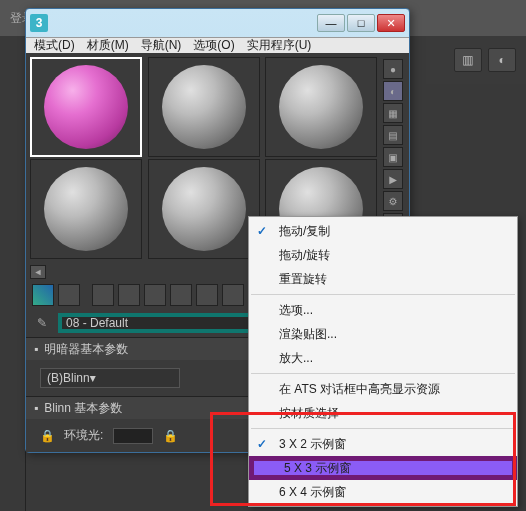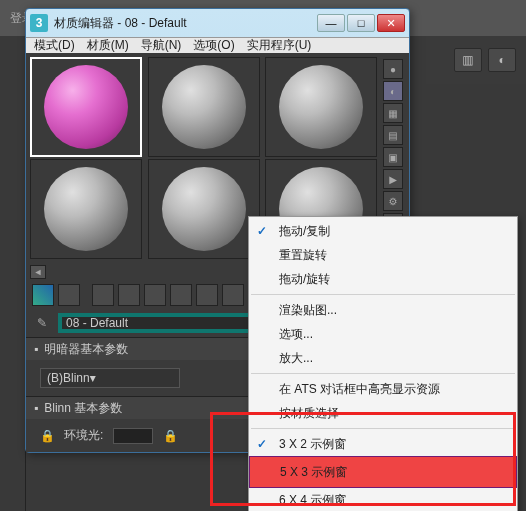--- a/index.html
+++ b/index.html
@@ -38,42 +38,41 @@
 .namefield{flex:1;height:20px;background:#2a2a2a;border:4px solid #0f766e;color:#ccc;padding:0 4px}
 .rollup{background:#3a3a3a;border-top:1px solid #222}
 .roll-hdr{height:22px;background:#424242;color:#ccc;display:flex;align-items:center;padding:0 8px;gap:6px}
 .roll-body{padding:8px 14px;display:flex;flex-direction:column;gap:8px}
 .dropdown{width:140px;height:20px;background:#333;border:1px solid #555;color:#ccc;padding:0 6px;display:flex;align-items:center;}
 .param-row{display:flex;align-items:center;gap:10px;color:#ccc}
 .swatch{width:40px;height:16px;background:#222;border:1px solid #555}
 .lock{width:14px;height:14px;color:#888}
 .context-menu{position:absolute;left:248px;top:216px;width:270px;background:#f4f4f4;border:1px solid #989898;box-shadow:2px 2px 6px rgba(0,0,0,.35);padding:2px 0}
 .cm-item{height:24px;display:flex;align-items:center;padding:0 8px 0 30px;color:#222;cursor:default;position:relative}
-.cm-item.hover{background:#ef4444;border:1px solid #701a75;height:32px}
+.cm-item.hover{background:#8b5cf6;border:5px solid #701a75;height:24px}
 .cm-item .chk{position:absolute;left:8px;color:#1a6fc4;font-weight:bold}
 .cm-sep{height:1px;background:#d0d0d0;margin:3px 2px}
 .red-box{position:absolute;border:3px solid #e22;pointer-events:none}
 .panel-left{position:absolute;left:0;top:84px;width:26px;bottom:0;background:#393939;border-right:1px solid #222}
 </style>
 </head>
 <body>
 
 <div class="page-bg">
   <span>登录</span>
 </div>
 <div class="panel-left"></div>
 <div class="ribbon">
   <div class="ribbon-ico">▥</div>
   <div class="ribbon-ico">◐</div>
 </div>
 
 <div class="window">
   <div class="titlebar">
     <div class="app-ico">3</div>
-    <span class="title-txt">材质编辑器 - 08 - Default</span>
     <div class="winbtns">
       <div class="winbtn wb-min">—</div>
       <div class="winbtn wb-max">□</div>
       <div class="winbtn wb-close">✕</div>
     </div>
   </div>
 
   <div class="menubar">
     <span class="menuitem">模式(D)</span>
     <span class="menuitem">材质(M)</span>
@@ -173,31 +172,31 @@
     </div>
   </div>
 </div>
 
 <div class="context-menu">
   <div class="cm-item">
     <span class="chk">✓</span>
     <span>拖动/复制</span>
   </div>
   <div class="cm-item">
+      <span>拖动/旋转</span>
+    </div>
+  <div class="cm-item">
       <span>重置旋转</span>
     </div>
-  <div class="cm-item">
-      <span>拖动/旋转</span>
-    </div>
   <div class="cm-sep"></div>
   <div class="cm-item">
+      <span>选项...</span>
+    </div>
+  <div class="cm-item">
       <span>渲染贴图...</span>
-    </div>
-  <div class="cm-item">
-      <span>选项...</span>
     </div>
   <div class="cm-item">
       <span>放大...</span>
     </div>
   <div class="cm-sep"></div>
   <div class="cm-item">
       <span>在 ATS 对话框中高亮显示资源</span>
     </div>
   <div class="cm-item">
       <span>按材质选择</span>

